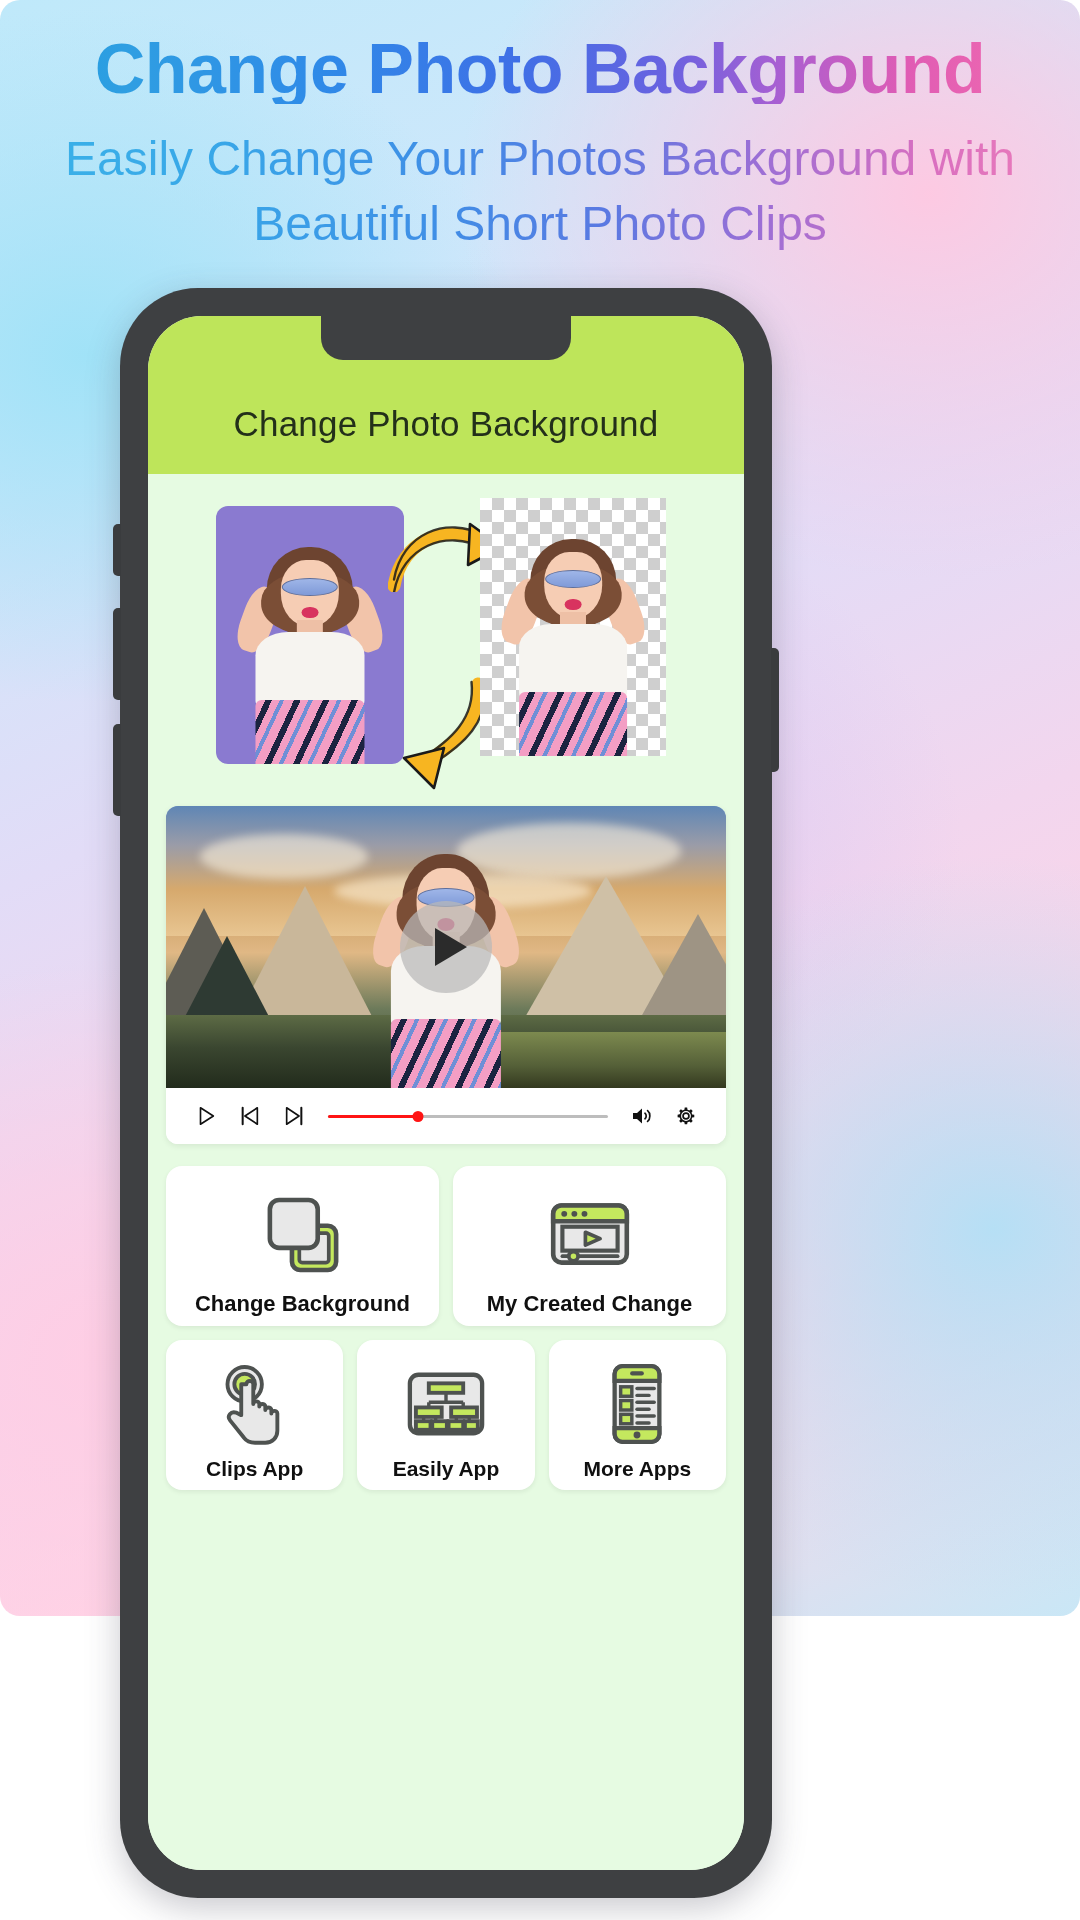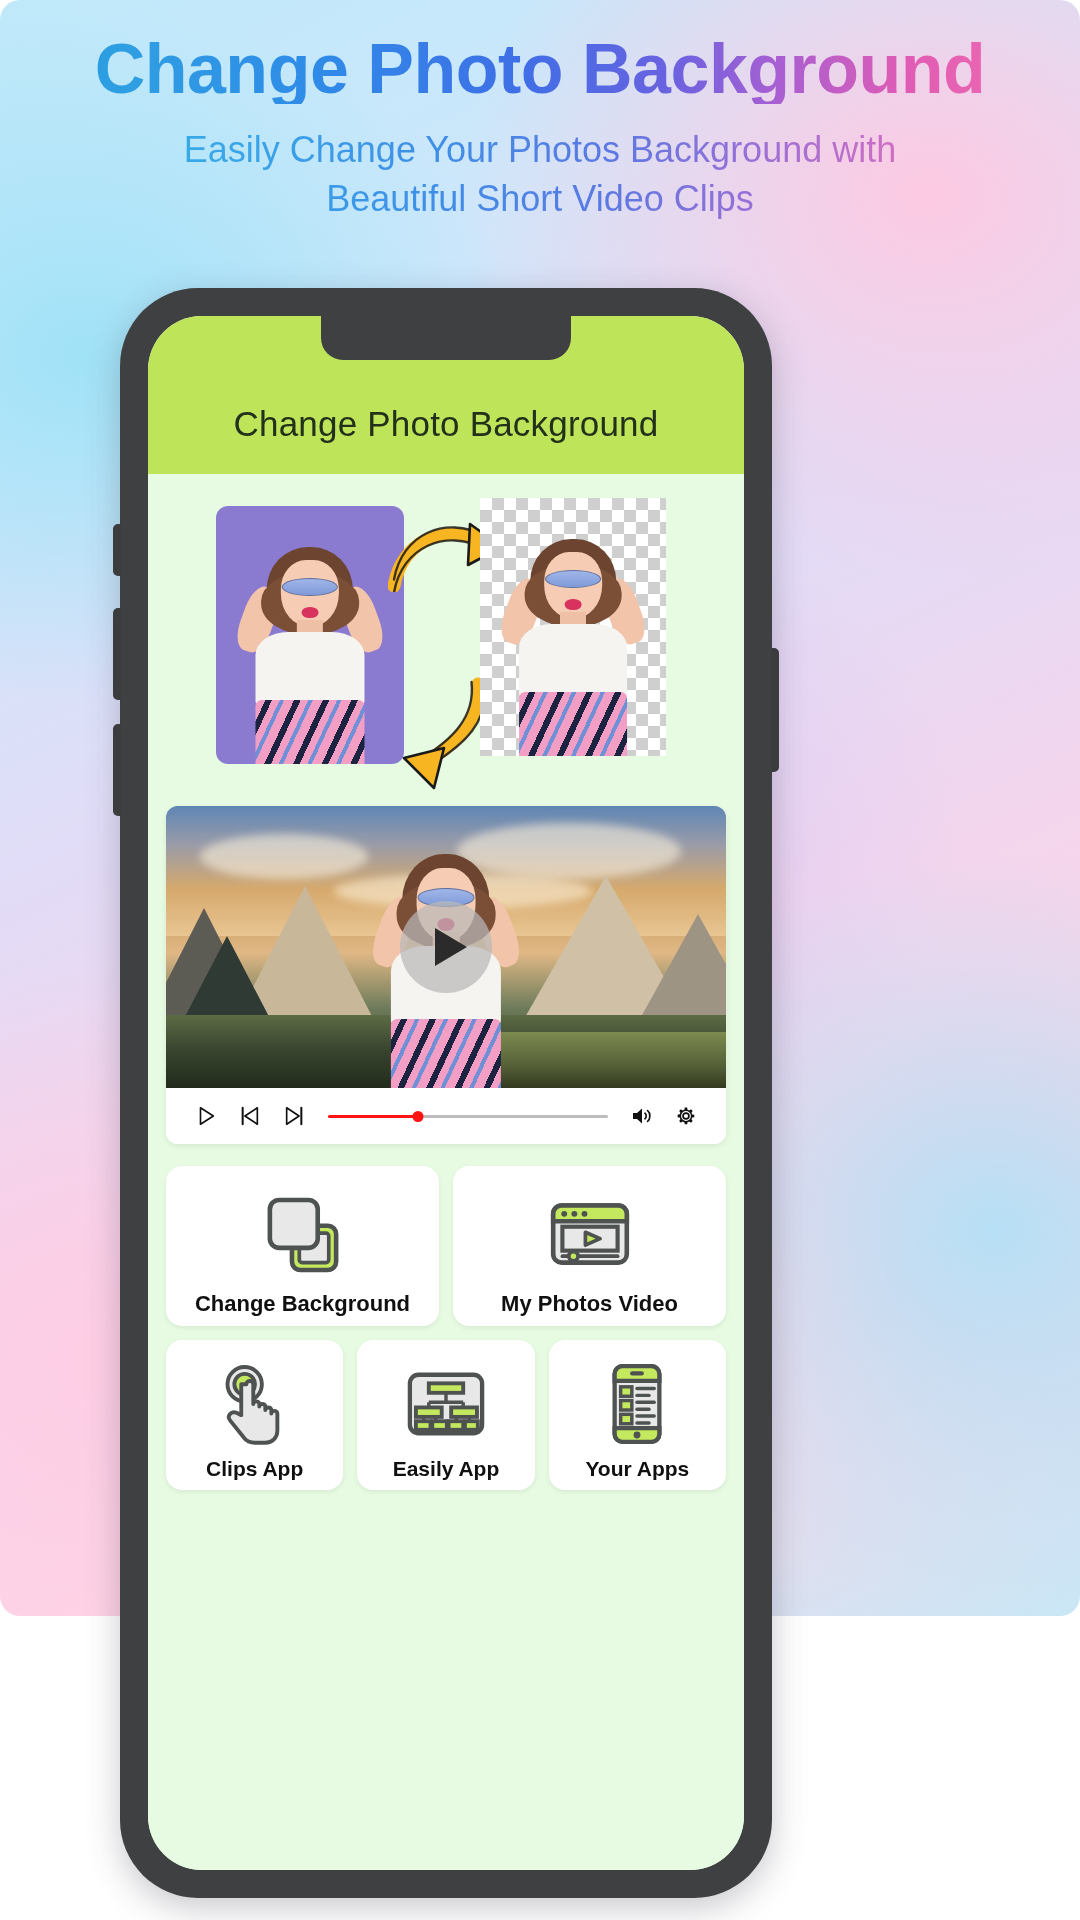--- a/index.html
+++ b/index.html
@@ -40,21 +40,21 @@
     background: linear-gradient(90deg,
       #1e9fe0 0%, #2f9ee2 12%, #2f8ae8 30%, #3f6fe6 48%,
       #6a62e0 62%, #a85fd2 72%, #e05cb4 84%, #f56fae 100%);
     -webkit-background-clip: text;
     background-clip: text;
     color: transparent;
     -webkit-text-fill-color: transparent;
   }
   .hero-sub {
     margin-top: 22px;
-    font-size: 36px;
+    font-size: 48px;
     font-weight: 400;
     line-height: 1.36;
     background: linear-gradient(90deg,
       #3bb3e8 0%, #38a7e8 20%, #3f8fe6 40%, #5a79e2 56%,
       #9a6fd6 70%, #d96fc0 86%, #f07fb8 100%);
     -webkit-background-clip: text;
     background-clip: text;
     color: transparent;
     -webkit-text-fill-color: transparent;
   }
@@ -341,21 +341,21 @@
 </style>
 </head>
 <body>
 
 <div id="stage">
 
   <div class="hero">
     <div class="hero-title">Change Photo Background</div>
     <div class="hero-sub">
       <span class="l1">Easily Change Your Photos Background with</span>
-      <span class="l2">Beautiful Short Video Clips</span>
+      <span class="l2">Beautiful Short Photo Clips</span>
     </div>
   </div>
 
   <div id="phone">
     <div class="phone-btn pb-l1"></div>
     <div class="phone-btn pb-l2"></div>
     <div class="phone-btn pb-l3"></div>
     <div class="phone-btn pb-r1"></div>
 
     <div id="screen">
@@ -513,21 +513,21 @@
                   <path d="M10 27 a9 9 0 019-9 h62 a9 9 0 019 9 v8 H10 z" fill="#c4e85e" stroke="#4e5250" stroke-width="5"></path>
                   <circle cx="22" cy="27" r="3.2" fill="#4e5250"></circle>
                   <circle cx="33" cy="27" r="3.2" fill="#4e5250"></circle>
                   <circle cx="44" cy="27" r="3.2" fill="#4e5250"></circle>
                   <rect x="20" y="41" width="60" height="26" fill="#e8e8e8" stroke="#4e5250" stroke-width="4.5"></rect>
                   <path d="M45 47 L61 54 L45 61 Z" fill="#c4e85e" stroke="#4e5250" stroke-width="4" stroke-linejoin="round"></path>
                   <line x1="20" y1="73" x2="80" y2="73" stroke="#4e5250" stroke-width="4" stroke-linecap="round"></line>
                   <circle cx="32" cy="73" r="5" fill="#c4e85e" stroke="#4e5250" stroke-width="4"></circle>
                 </svg>
               </div>
-              <div class="lbl">My Photos Video</div>
+              <div class="lbl">My Created Change</div>
             </div>
           </div>
 
           <div class="row row2">
 
             <div class="card">
               <div class="ico">
                 <svg width="86" height="86" viewBox="0 0 100 100">
                   <circle cx="38" cy="27" r="20" fill="#e8e8e8" stroke="#4e5250" stroke-width="4.5"></circle>
                   <circle cx="38" cy="27" r="12" fill="#c4e85e" stroke="#4e5250" stroke-width="4.5"></circle>
@@ -575,21 +575,21 @@
                   <rect x="31" y="46" width="13" height="11" fill="#c4e85e" stroke="#4e5250" stroke-width="4"></rect>
                   <rect x="31" y="62" width="13" height="11" fill="#c4e85e" stroke="#4e5250" stroke-width="4"></rect>
                   <line x1="50" y1="32" x2="70" y2="32" stroke="#4e5250" stroke-width="4" stroke-linecap="round"></line>
                   <line x1="50" y1="40" x2="64" y2="40" stroke="#4e5250" stroke-width="4" stroke-linecap="round"></line>
                   <line x1="50" y1="48" x2="70" y2="48" stroke="#4e5250" stroke-width="4" stroke-linecap="round"></line>
                   <line x1="50" y1="56" x2="64" y2="56" stroke="#4e5250" stroke-width="4" stroke-linecap="round"></line>
                   <line x1="50" y1="64" x2="70" y2="64" stroke="#4e5250" stroke-width="4" stroke-linecap="round"></line>
                   <line x1="50" y1="72" x2="64" y2="72" stroke="#4e5250" stroke-width="4" stroke-linecap="round"></line>
                 </svg>
               </div>
-              <div class="lbl">Your Apps</div>
+              <div class="lbl">More Apps</div>
             </div>
           </div>
         </div>
 
       </div>
     </div>
   </div>
 </div>
 
 </body></html>

